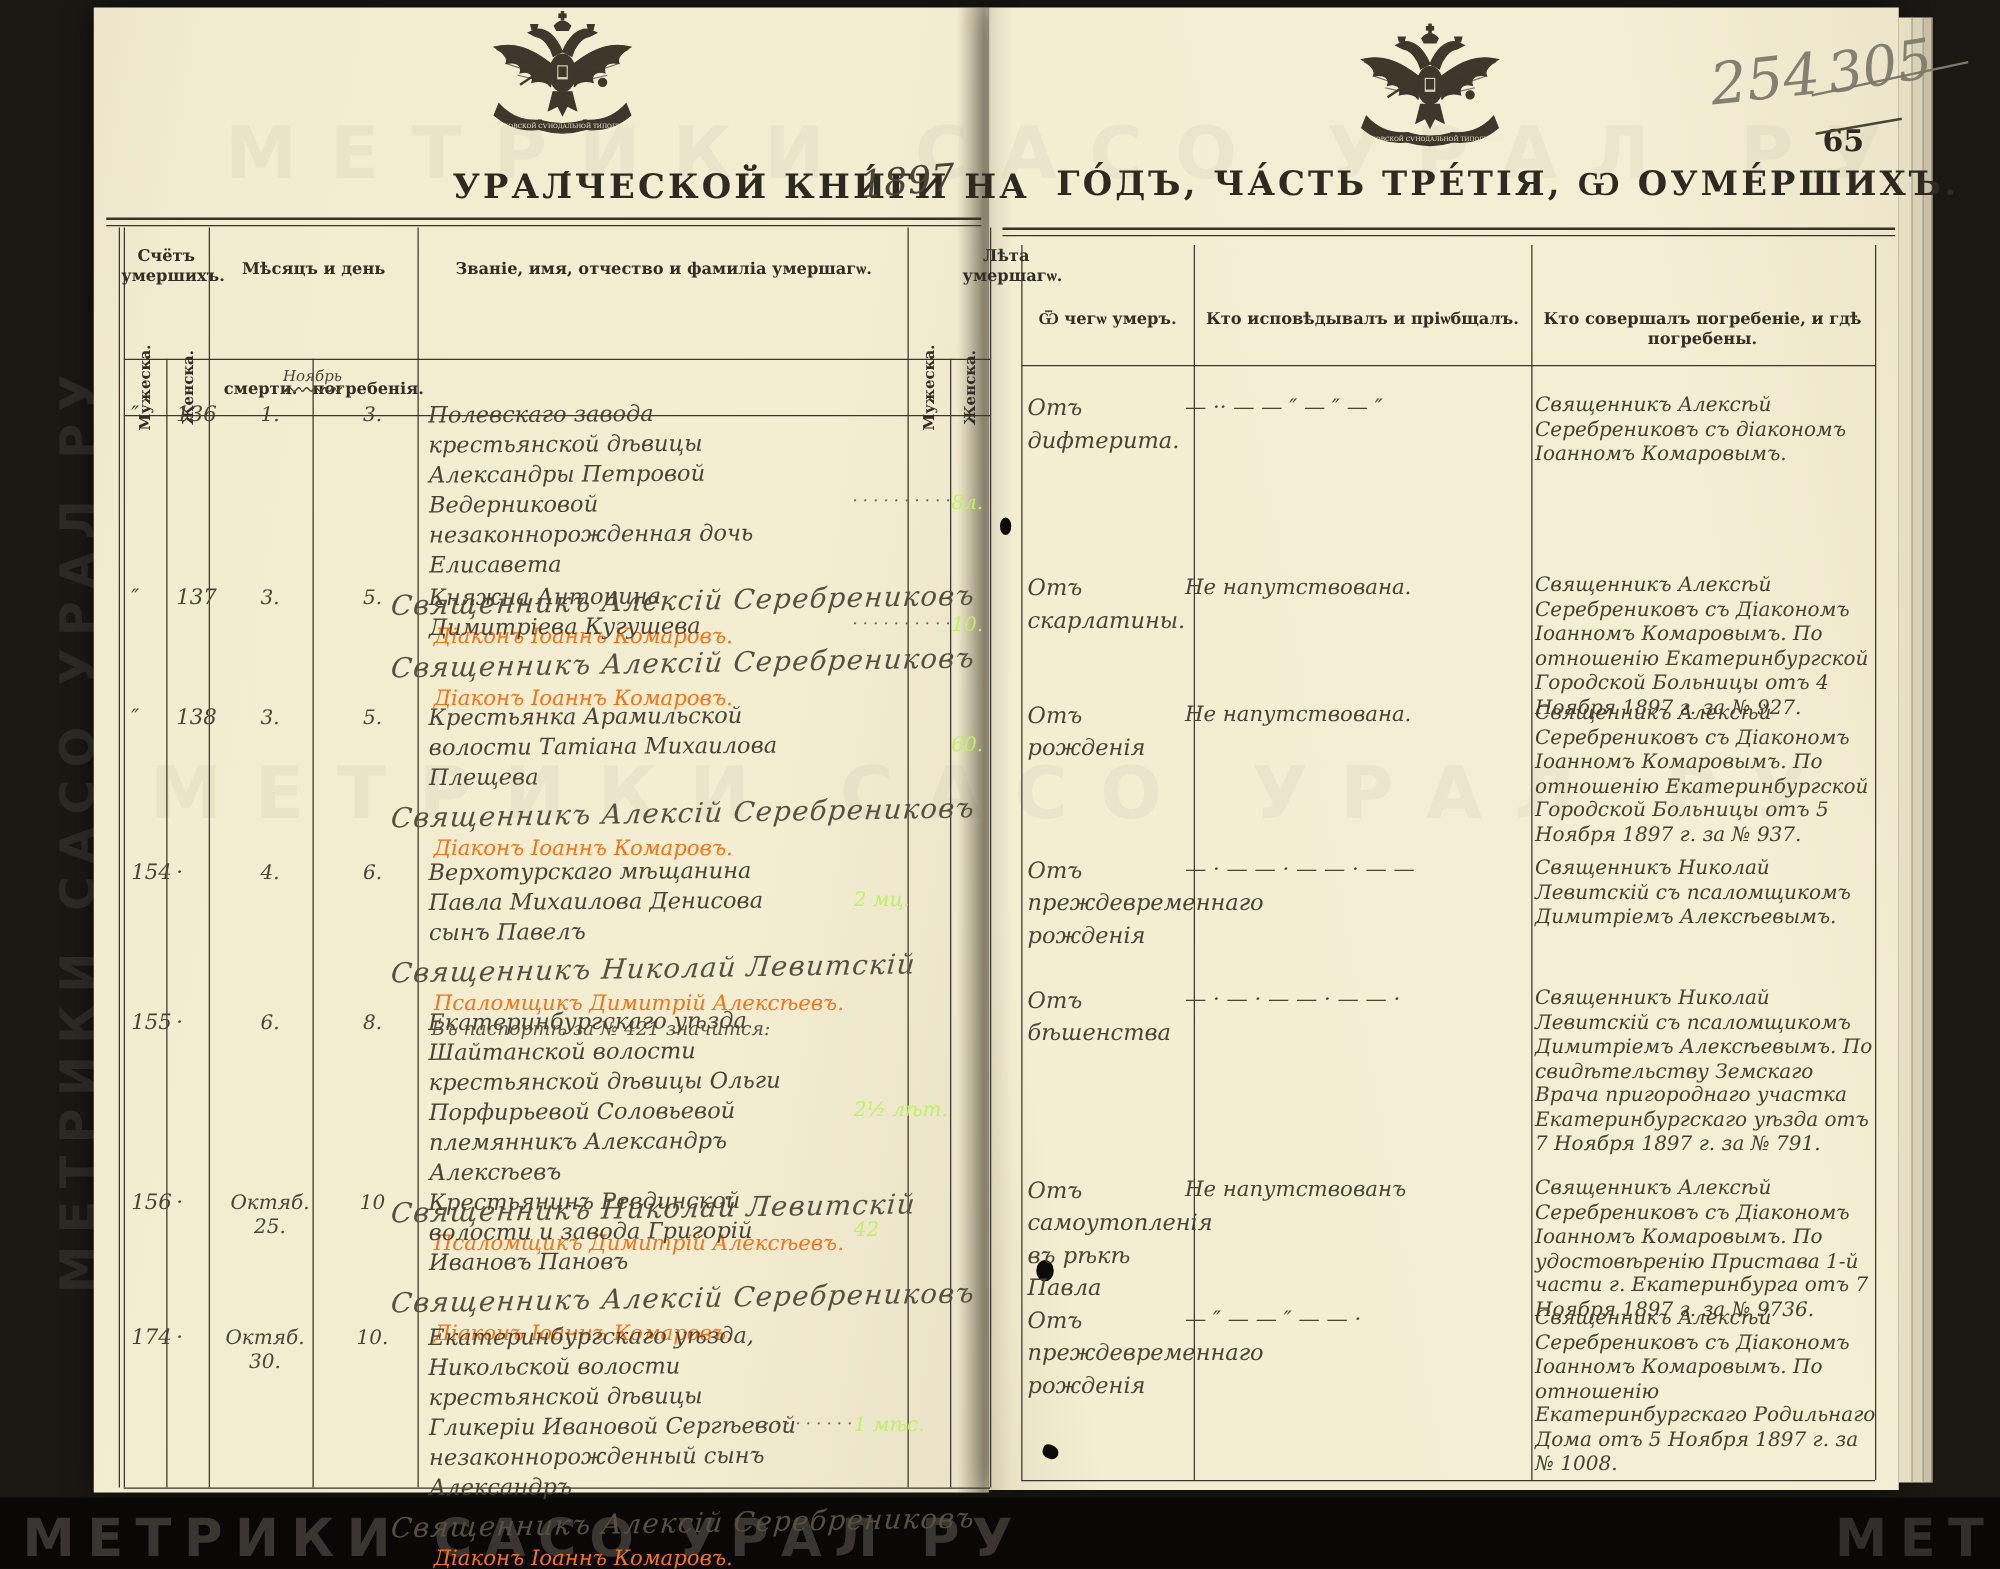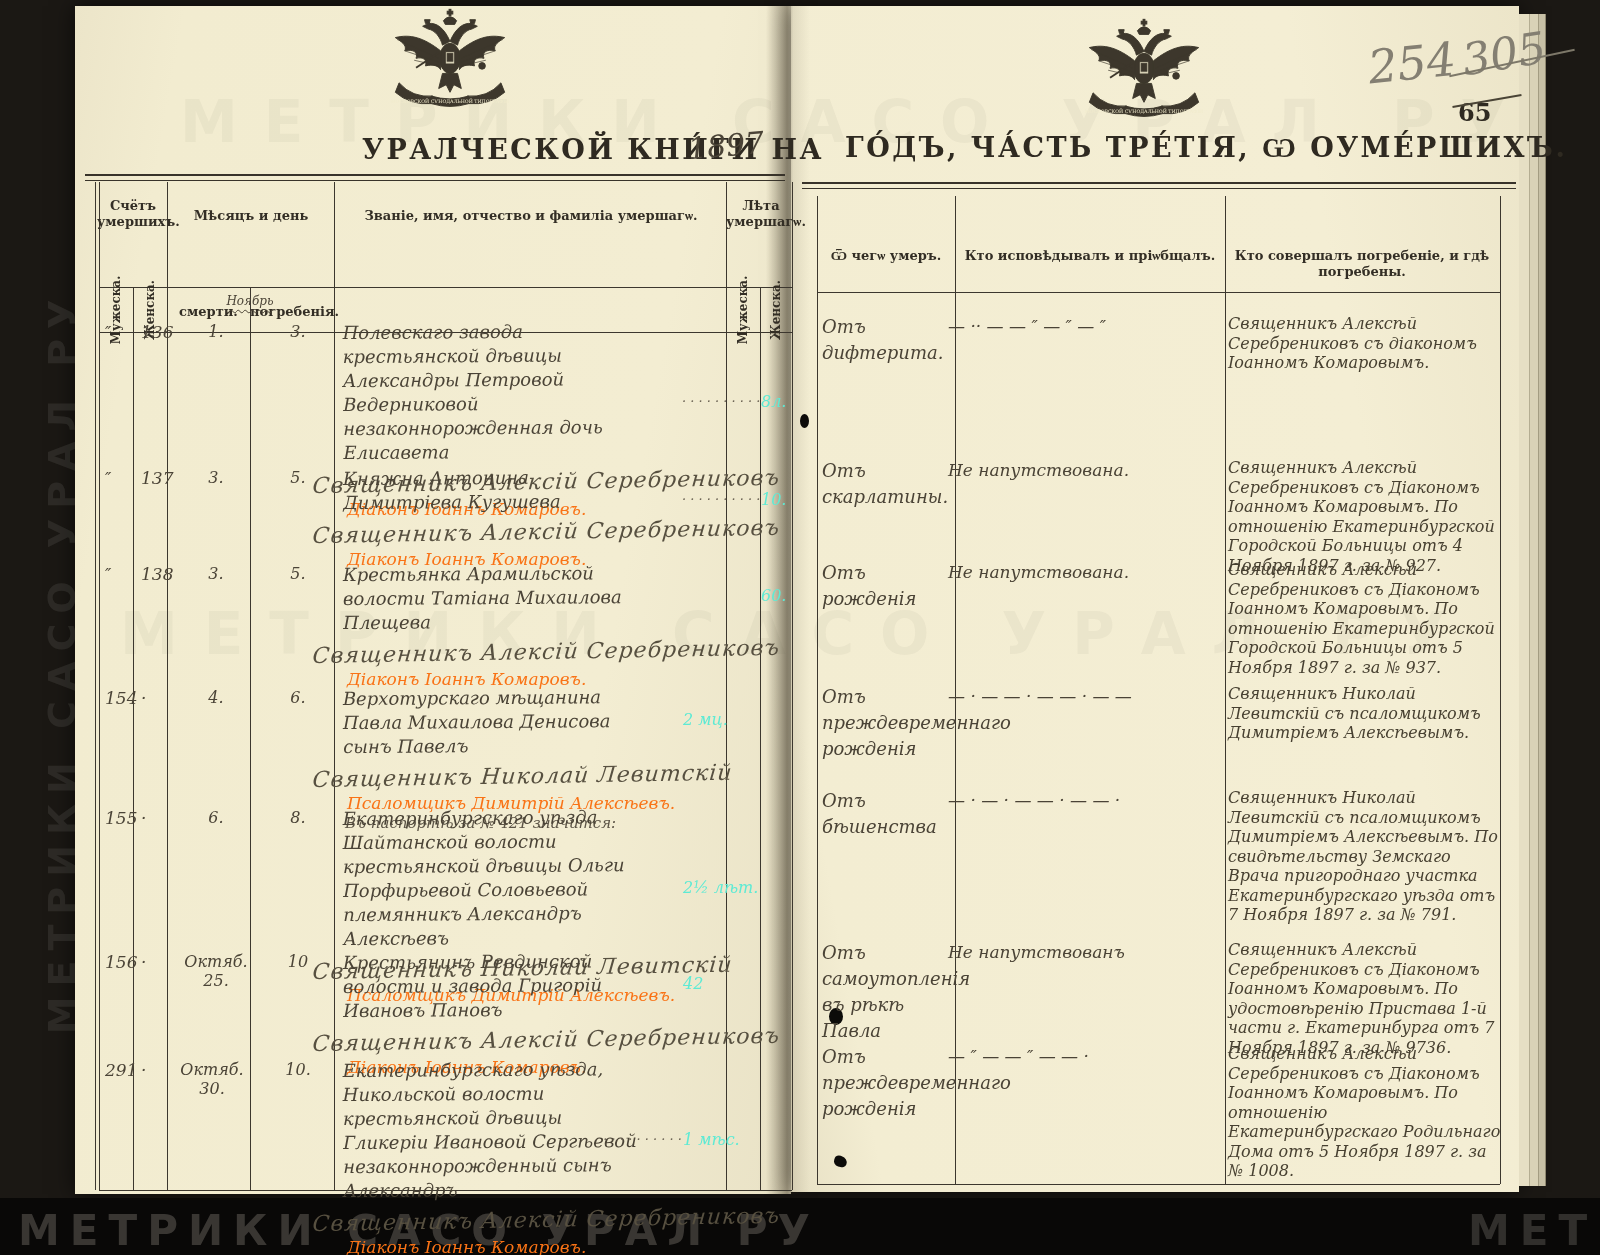--- a/index.html
+++ b/index.html
@@ -42,21 +42,21 @@
   .pencil{position:absolute;font-style:italic;color:#847f72;font-family:"DejaVu Serif",serif;}
   .entry{position:absolute;}
   .num{position:absolute;font-size:17px;font-style:italic;color:#4b4437;}
   .day{position:absolute;font-size:16px;font-style:italic;color:#4b4437;text-align:center;}
   .name-col{position:absolute;left:248px;top:0;width:310px;}
   .name-text{font-size:18px;line-height:24px;font-style:italic;color:#4a4336;transform:rotate(-.4deg);}
   .clergy1{font-size:22px;line-height:30px;font-style:italic;color:#575040;white-space:nowrap;
            transform:skewX(-6deg) rotate(-1deg);margin:4px 0 0 -30px;letter-spacing:1px;}
   .clergy2{font-size:17px;line-height:22px;font-style:italic;color:#f97316;white-space:nowrap;margin-left:4px;}
   .note{font-size:15px;line-height:19px;font-style:italic;color:#5c5446;white-space:nowrap;margin-left:2px;}
-  .age{position:absolute;font-size:16px;font-style:italic;color:#5eead4;white-space:nowrap;}
+  .age{position:absolute;font-size:16px;font-style:italic;color:#bef264;white-space:nowrap;}
   .age.lead::before{content:"·  ·  ·  ·  ·  ·  ·  ·  ·  ·";position:absolute;right:102%;top:2px;width:190px;
        overflow:hidden;color:#6a6253;font-size:13px;text-align:right;}
   .cause{position:absolute;left:2px;top:0;width:128px;font-size:18px;line-height:26px;font-style:italic;color:#4a4336;}
   .conf{position:absolute;left:128px;top:0;width:272px;font-size:17px;line-height:24px;font-style:italic;color:#4a4336;}
   .burial{position:absolute;left:408px;top:0;width:274px;font-size:16px;line-height:19.5px;font-style:italic;color:#474031;}
   .month-hw{font-size:12px;text-align:center;text-decoration:underline wavy 1px;text-underline-offset:4px;}
   
   .hole{position:absolute;background:#0c0b09;border-radius:50%;}
   .strike{position:absolute;border-top:2.5px solid #7d7869;}
   .strike.ink{border-top:2px solid #4a4436;}
@@ -165,21 +165,21 @@
   <div class="vline thin" style="left:133px;top:287px;height:903px;"></div>
   <div class="vline thin" style="left:250px;top:287px;height:903px;"></div>
   <div class="vline thin" style="left:760px;top:287px;height:903px;"></div>
   <div class="hline" style="left:99px;top:287px;width:693px;"></div>
   <div class="hline" style="left:99px;top:332px;width:693px;"></div>
   <div class="hline" style="left:99px;top:1190px;width:693px;"></div>
 
   <div class="print colhead" style="left:97px;top:198px;width:72px;">Счётъ умершихъ.</div>
   <div class="print colhead" style="left:170px;top:208px;width:162px;">Мѣсяцъ и день</div>
   <div class="print colhead" style="left:338px;top:208px;width:386px;">Званіе, имя, отчество и фамиліа умершагѡ.</div>
-  <div class="print colhead" style="left:726px;top:198px;width:70px;">Лѣта умершагѡ.</div>
+  <div class="print colhead" style="left:726px;top:198px;width:70px;padding-left:44px;">Лѣта умершагѡ.</div>
   <div class="vert-box" style="left:99px;top:289px;width:34px;height:42px;">
       <span class="vert">Мужеска.</span>
     </div>
   <div class="vert-box" style="left:133px;top:289px;width:34px;height:42px;">
       <span class="vert">Женска.</span>
     </div>
   <div class="print colhead" style="left:167px;top:304px;width:83px;font-weight:bold;">смерти.</div>
   <div class="print colhead" style="left:250px;top:304px;width:84px;font-weight:bold;">погребенія.</div>
   <div class="vert-box" style="left:726px;top:289px;width:34px;height:42px;">
       <span class="vert">Мужеска.</span>
@@ -304,21 +304,21 @@
           <div class="clergy2">Діаконъ Іоаннъ Комаровъ.</div>
         </div>
         <span class="age" style="left:588px;top:24px;">42</span>
       </div>
       <div class="entry" style="left:820px;top:940px;width:682px;">
         <div class="cause">Отъ самоутопленія въ рѣкѣ Павла</div>
         <div class="conf">Не напутствованъ</div>
         <div class="burial">Священникъ Алексѣй Серебрениковъ съ Діакономъ Іоанномъ Комаровымъ. По удостовѣренію Пристава 1-й части г. Екатеринбурга отъ 7 Ноября 1897 г. за № 9736.</div>
       </div>
       <div class="entry" style="left:95px;top:1058px;width:700px;">
-        <span class="num" style="left:10px;top:2px;">291</span>
+        <span class="num" style="left:10px;top:2px;">174</span>
         <span class="num" style="left:46px;top:2px;">·</span>
         <span class="day" style="left:72px;top:2px;width:90px;">Октяб. 30.</span>
         <span class="day" style="left:168px;top:2px;width:70px;">10.</span>
         <div class="name-col">
           <div class="name-text">Екатеринбургскаго уѣзда, Никольской волости крестьянской дѣвицы Гликеріи Ивановой Сергѣевой незаконнорожденный сынъ Александръ</div>
           <div class="clergy1">Священникъ Алексій Серебрениковъ</div>
           <div class="clergy2">Діаконъ Іоаннъ Комаровъ.</div>
         </div>
         <span class="age lead" style="left:588px;top:72px;">1 мѣс.</span>
       </div>

